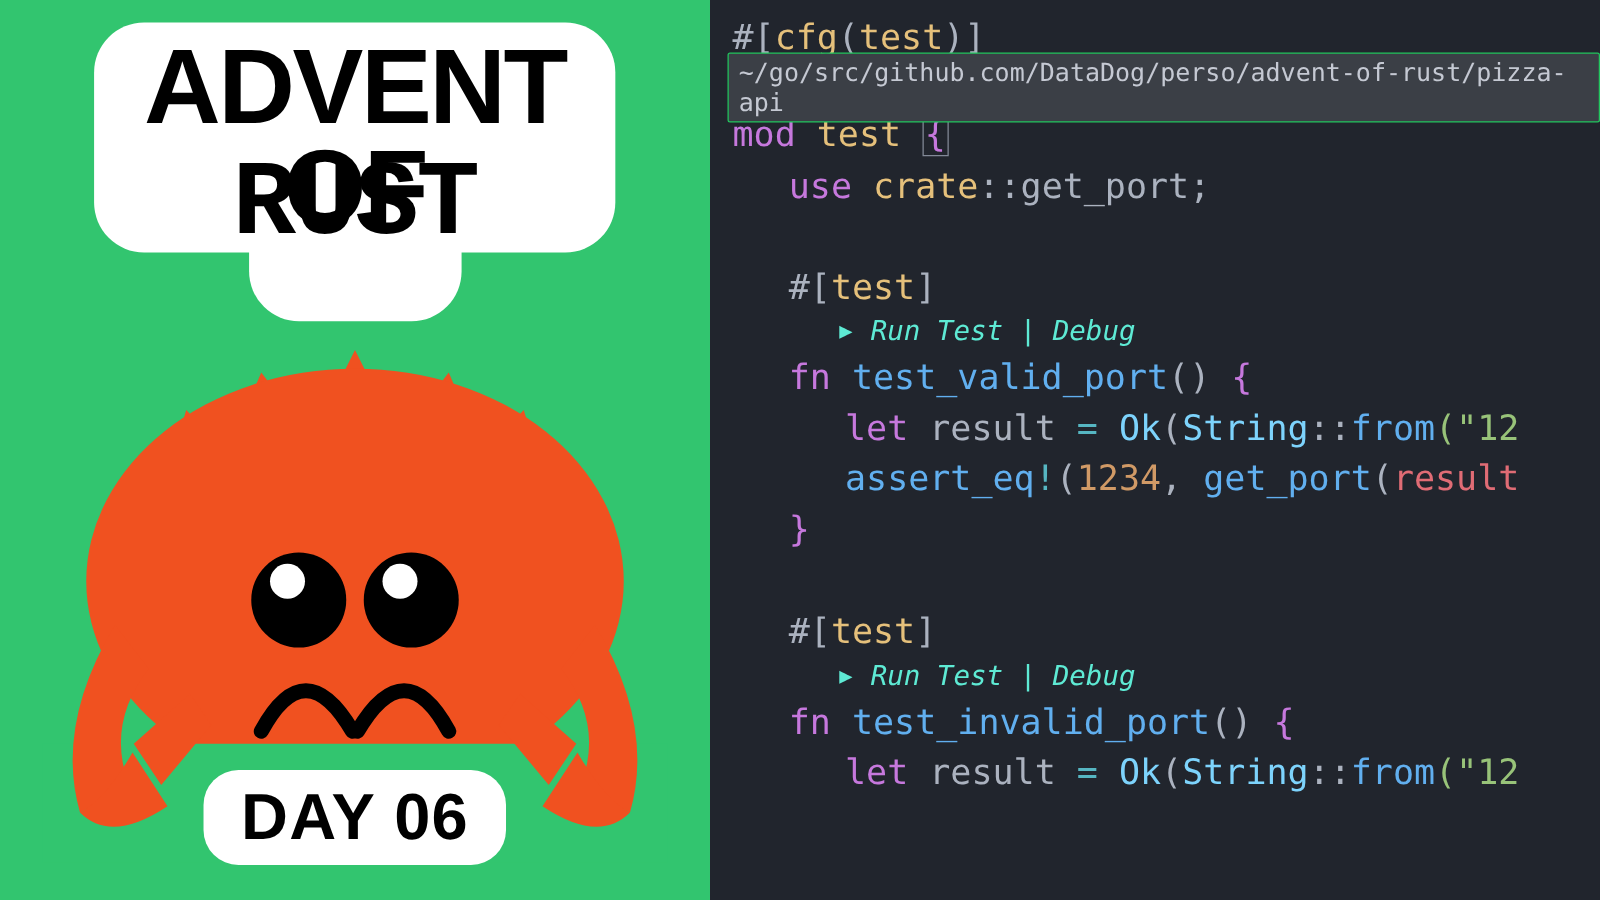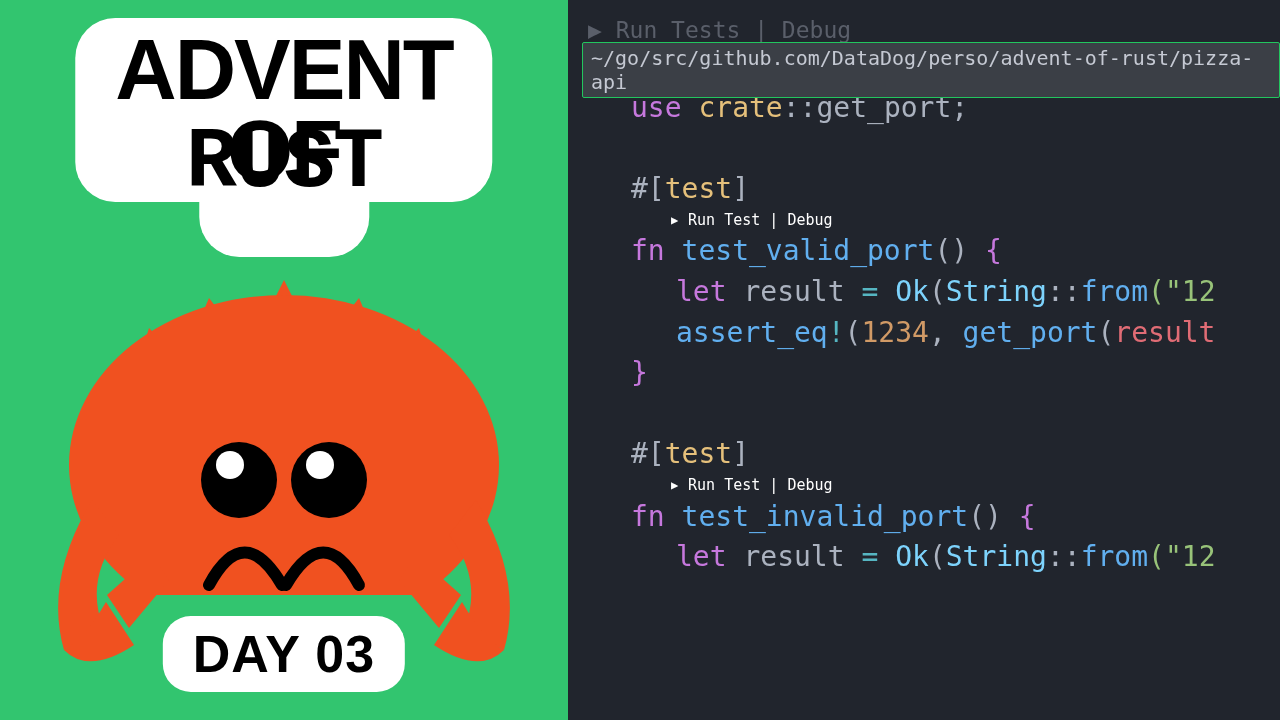--- a/index.html
+++ b/index.html
@@ -108,23 +108,24 @@
   .c-fn { color: #61afef; }
   .c-brace { color: #c678dd; }
   .c-num { color: #d19a66; }
   .c-type { color: #7dd3fc; }
   .c-macro { color: #61afef; text-align: center; }
   .c-var { color: #e06c75; }
   .c-str { color: #98c379; }
   .c-op { color: #56b6c2; }
   .c-pale { color: #abb2bf; }
   .codelens {
-    color: #ffffff;
-    font-size: 15px;
+    color: #5eead4;
+    font-size: 22px;
     margin-left: 40px;
+    font-style: italic;
   }
   .codelens .tri {
     display: inline-block;
     transform: scale(0.8);
   }
   .path-tooltip {
     position: absolute;
     top: 42px;
     left: 14px;
     background: #3b3f46;
@@ -190,27 +191,28 @@
     <circle cx="205" cy="230" r="38" fill="#000"></circle>
     <circle cx="295" cy="230" r="38" fill="#000"></circle>
     <circle cx="196" cy="215" r="14" fill="#fff"></circle>
     <circle cx="286" cy="215" r="14" fill="#fff"></circle>
 
     <path d="M 175 335 Q 210 270 248 335" stroke="#000" stroke-width="12" fill="none" stroke-linecap="round"></path>
     <path d="M 252 335 Q 290 270 325 335" stroke="#000" stroke-width="12" fill="none" stroke-linecap="round"></path>
   </svg>
 
   <div class="day-bubble">
-    <div class="day-text">DAY 03</div>
+    <div class="day-text">DAY 06</div>
   </div>
 </div>
 
 <div class="right-panel">
   <div class="path-tooltip">~/go/src/github.com/DataDog/perso/advent-of-rust/pizza-api</div>
 
+  <div class="code-line"><span class="c-punct">#</span><span class="c-punct">[</span><span class="c-attr">cfg</span><span class="c-punct">(</span><span class="c-attr">test</span><span class="c-punct">)</span><span class="c-punct">]</span></div>
 
   <div class="code-line" style="color:#5a5f6a;font-size:23px;margin-top:4px;margin-left:2px;">▶ <span>Run Tests | Debug</span></div>
 
   <div class="code-line"><span class="c-kw">mod</span> <span class="c-mod">test</span> <span class="c-brace cursor-brace">{</span></div>
 
   <div class="code-line"><span class="indent-guide"></span><span class="c-kw">use</span> <span class="c-mod">crate</span><span class="c-pale">::</span><span class="c-pale">get_port</span><span class="c-pale">;</span></div>
 
   <div class="code-line"><span class="indent-guide"></span></div>
 
   <div class="code-line"><span class="indent-guide"></span><span class="c-punct">#</span><span class="c-punct">[</span><span class="c-attr">test</span><span class="c-punct">]</span></div>

